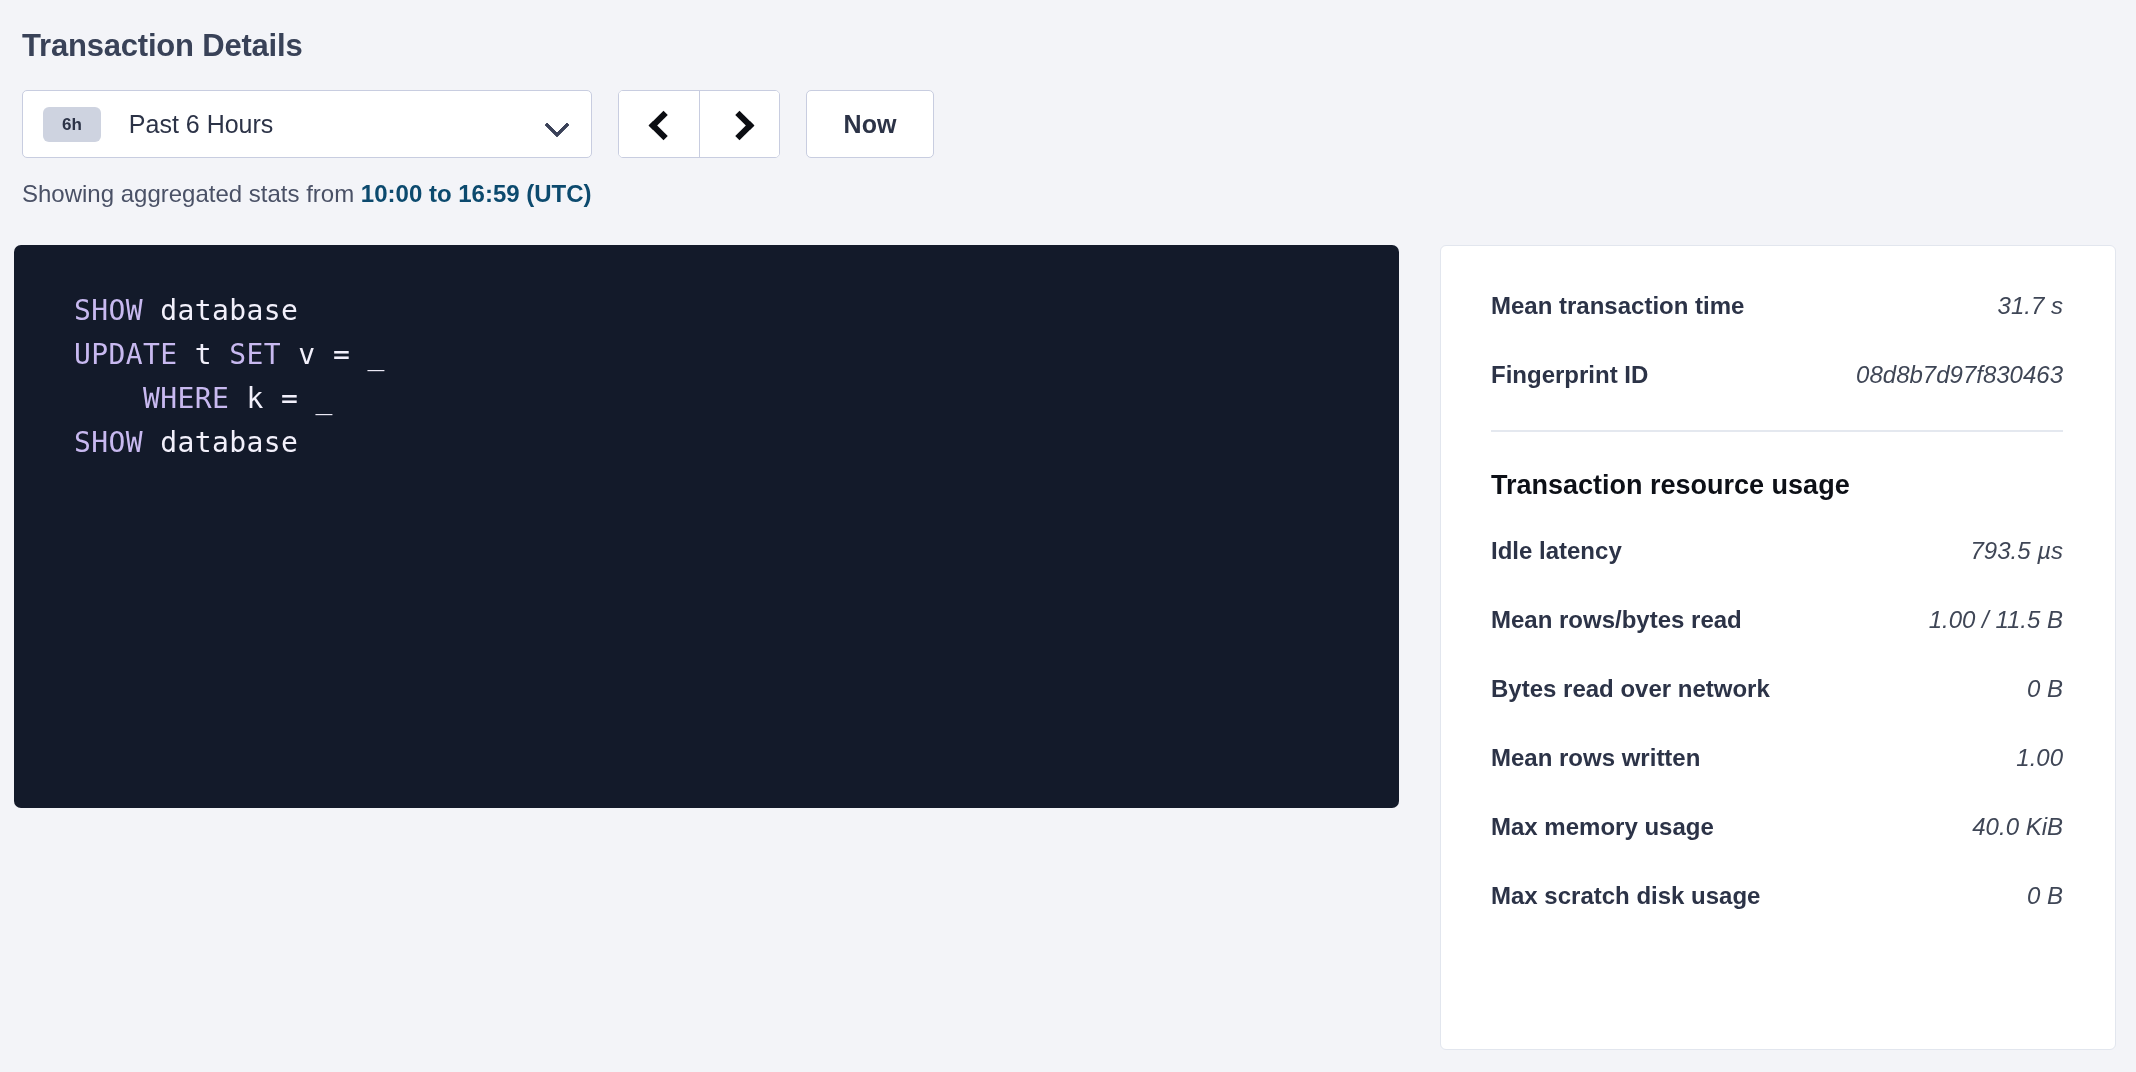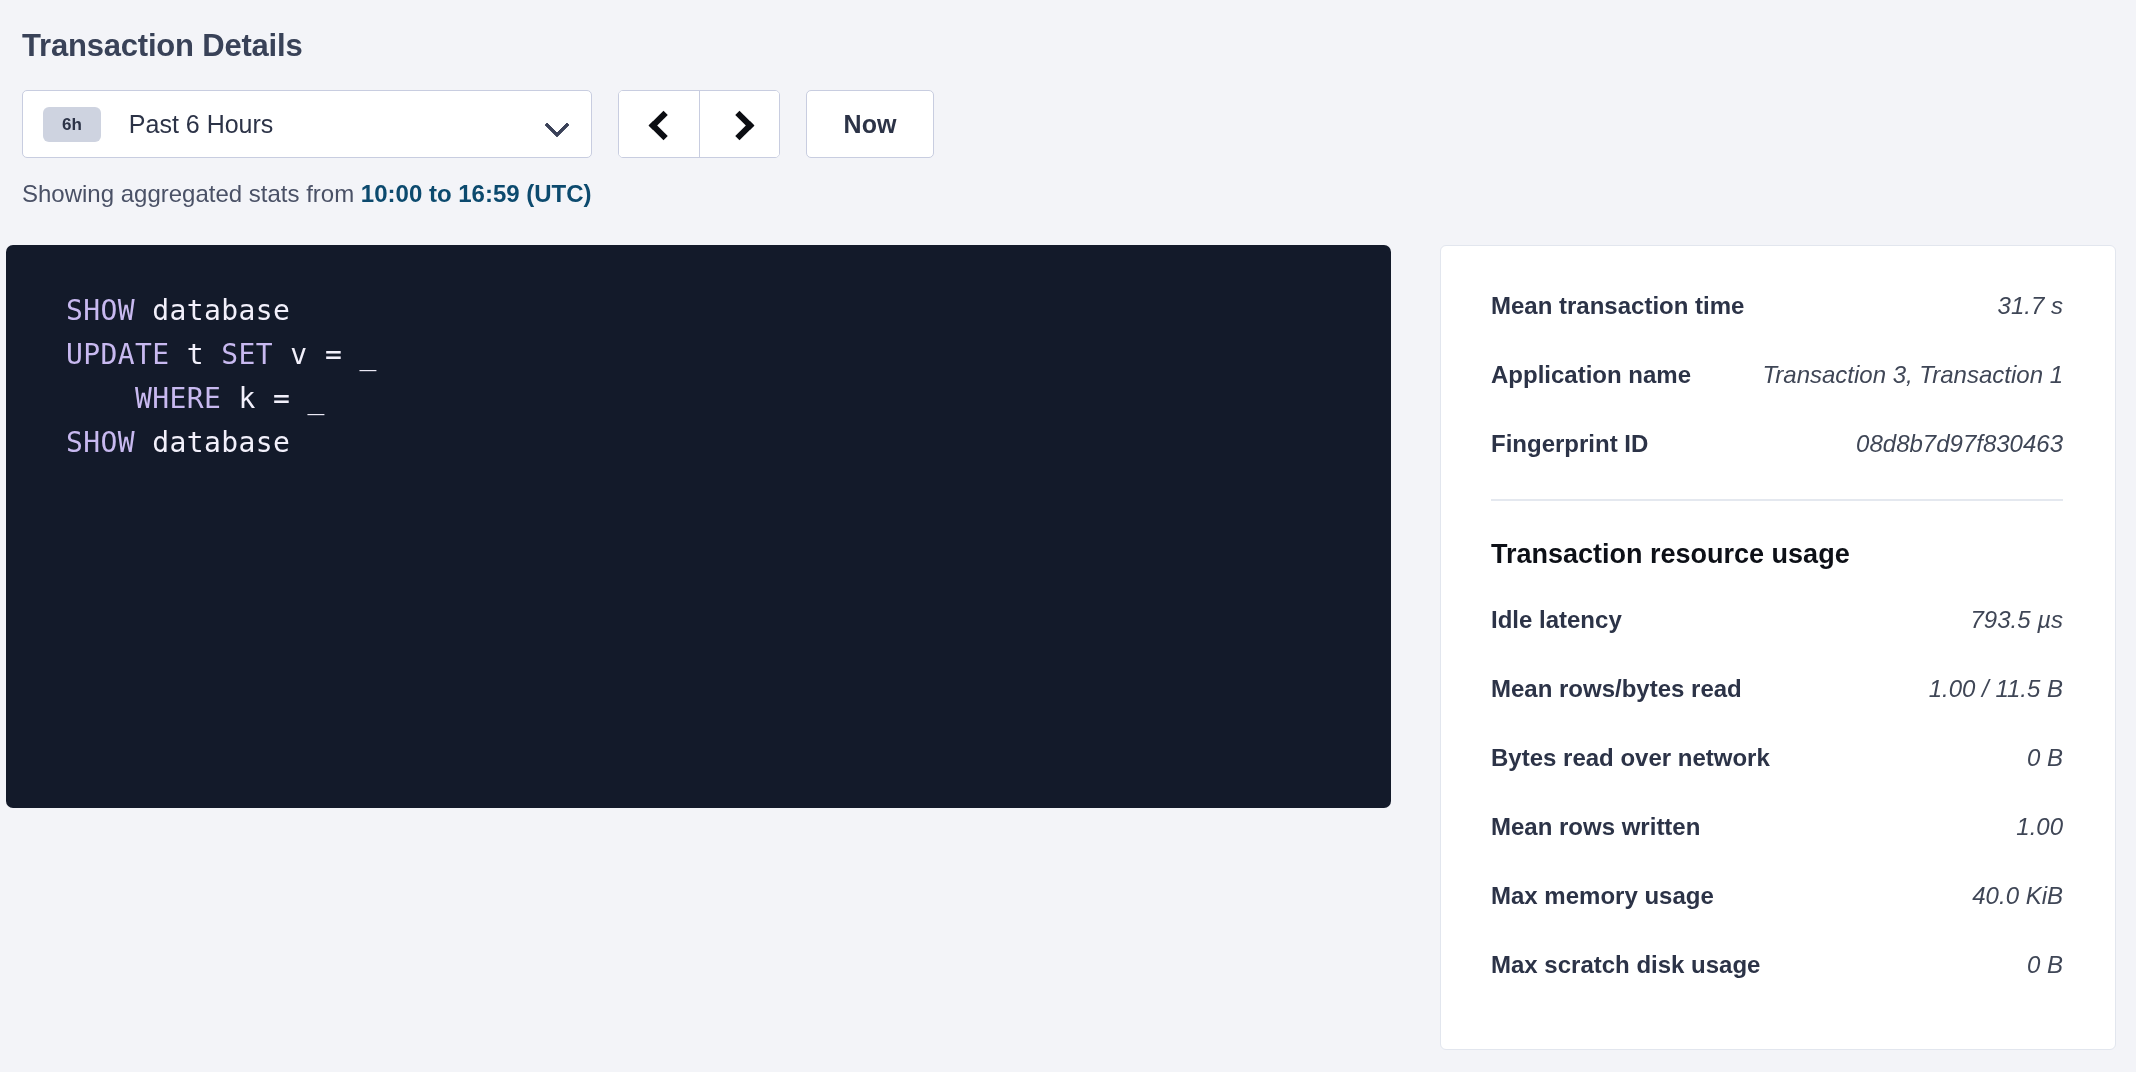--- a/index.html
+++ b/index.html
@@ -146,21 +146,21 @@
     left: 22px;
     top: 180px;
     font-size: 24px;
     color: #4a5166;
   }
   .stats-line b { color: #0c4a6e; font-weight: bold; }
 
   
   .code-block {
     position: absolute;
-    left: 6px;
+    left: 14px;
     top: 245px;
     width: 1385px;
     height: 563px;
     background: #131a2a;
     border-radius: 7px;
     padding: 44px 0 0 60px;
     overflow: hidden;
   }
 
   .code-line {
@@ -262,24 +262,20 @@
       </div>
   </div>
 
   <div class="detail-card">
     <div id="summary-rows">
         <div class="detail-row">
           <span class="detail-label">Mean transaction time</span>
           <span class="detail-value">31.7 s</span>
         </div>
         <div class="detail-row">
-          <span class="detail-label">Application name</span>
-          <span class="detail-value">Transaction 3, Transaction 1</span>
-        </div>
-        <div class="detail-row">
           <span class="detail-label">Fingerprint ID</span>
           <span class="detail-value">08d8b7d97f830463</span>
         </div>
       </div>
     <div class="divider"></div>
     <div class="section-title">Transaction resource usage</div>
     <div id="resource-rows">
         <div class="detail-row">
           <span class="detail-label">Idle latency</span>
           <span class="detail-value">793.5 µs</span>

